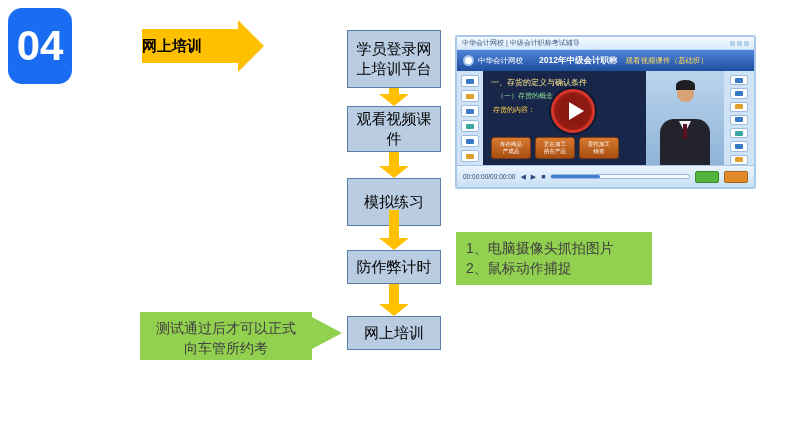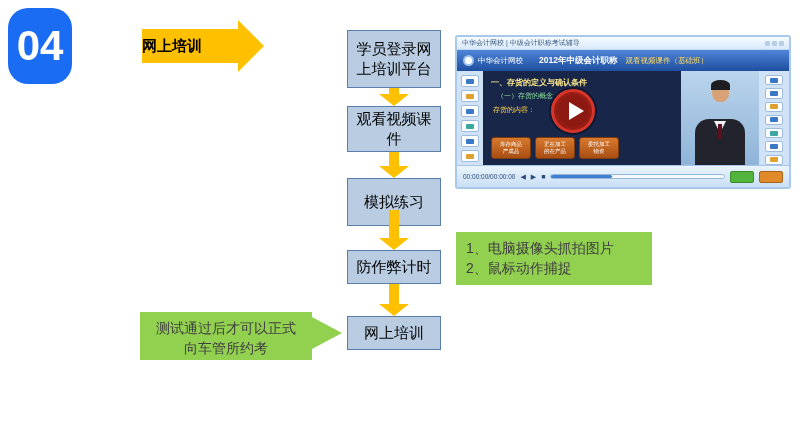--- a/index.html
+++ b/index.html
@@ -7,21 +7,21 @@
   body {
     position: relative;
     background: #ffffff;
     font-family: "Liberation Sans", sans-serif;
     overflow: hidden;
   }
 
   
   .badge {
     position:absolute; left:8px; top:8px; width:64px; height:76px;
-    background:#1a6df2; border-radius:20px; color:#fff;
+    background:#1a6df2; border-radius:14px; color:#fff;
     font-size:42px; font-weight:bold; text-align:center; line-height:76px;
   }
 
   
   .banner { position:absolute; left:142px; top:29px; }
   .banner-rect {
     width:96px; height:34px; background:#ffc000;
     font-size:15px; font-weight:bold; color:#000;
     text-align:left; line-height:34px;
   }
@@ -63,21 +63,21 @@
   .co-anti { left:456px; top:232px; width:196px; }
   .co-exam { left:140px; top:312px; width:172px; height:48px;text-align:center; }
   .co-exam-tail {
     position:absolute; left:312px; top:317px; width:0; height:0;
     border-top:16px solid transparent; border-bottom:16px solid transparent;
     border-left:30px solid #92d050;
   }
 
   
   .player {
-    position:absolute; left:455px; top:35px; width:336px; height:154px;
+    position:absolute; left:455px; top:35px; width:301px; height:154px;
     border:2px solid #a9c9ea; border-radius:3px; background:#dceafc;
     overflow:hidden;
   }
   .pw-topstrip {
     height:13px; background:linear-gradient(#f6fbff,#d9e9fb);
     display:flex; align-items:center; padding:0 5px;
     font-size:7px; color:#3a5a80; border-bottom:1px solid #c2d8ee;
   }
   .pw-dots { margin-left:auto; display:flex; gap:2px; }
   .pw-dot { width:5px; height:5px; background:#b5cfe8; border-radius:1px; }
@@ -100,21 +100,21 @@
   .side-btn { width:18px; height:12px; background:#fff;
     border:1px solid #9cbce0; border-radius:2px;
     display:flex; align-items:center; justify-content:center; }
   .side-btn i { display:block; width:8px; height:5px; border-radius:1px; }
   .g-blue   { background:#3a78c8; }
   .g-orange { background:#e0a030; }
   .g-teal   { background:#3aa8a0; }
 
   .pw-video { position:relative; flex:1; background:#18264a; overflow:hidden; }
   .slide-heading { position:absolute; left:8px; top:6px;
-    font-size:8px; font-weight:bold; color:#ffe88a; }
+    font-size:8px; font-weight:normal; color:#ffe88a; }
   .slide-subheading { position:absolute; left:14px; top:20px;
     font-size:7px; color:#8fe39a; }
   .slide-label { position:absolute; left:10px; top:34px;
     font-size:7px; color:#ffd24a; }
   .slide-boxes { position:absolute; left:8px; bottom:6px; display:flex; gap:4px; }
   .slide-box {
     width:40px; height:22px; border-radius:3px;
     background:linear-gradient(#d8792f,#a84e12); border:1px solid #7d3a0c;
     color:#fff; font-size:5.5px; line-height:1.3; text-align:center;
     display:flex; flex-direction:column; justify-content:center;

